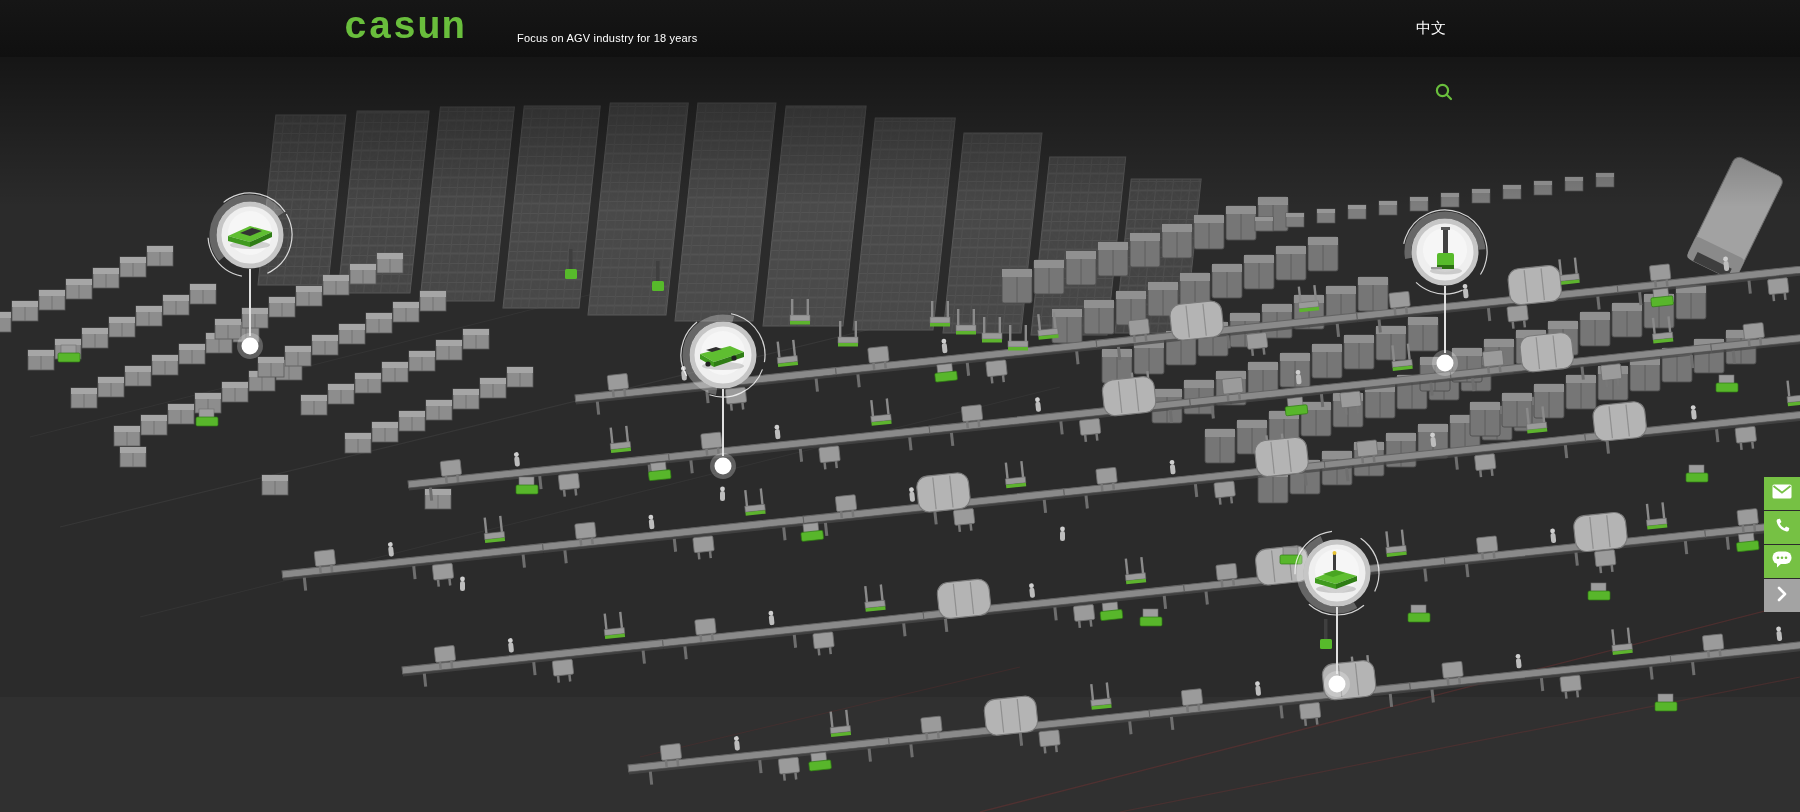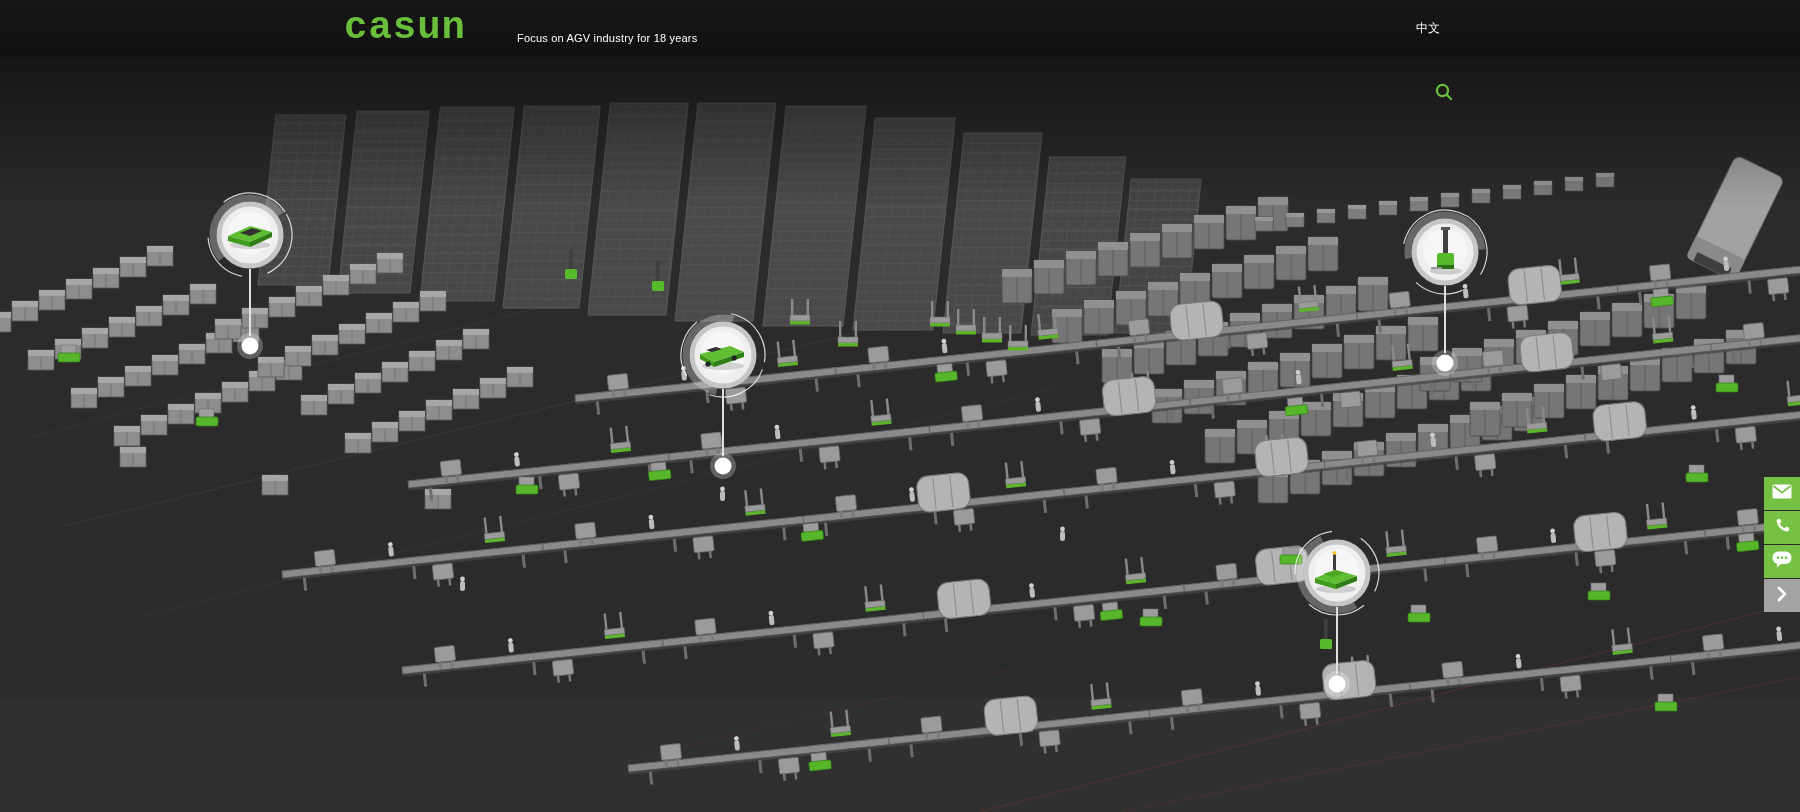--- a/index.html
+++ b/index.html
@@ -25,21 +25,21 @@
   .contact-group{position:absolute;top:0;height:57px;display:flex;align-items:center;gap:9px;cursor:pointer;}
   .contact-phone{left:1008px;}
   .contact-email{left:1210px;}
   .round-ic{
     width:23px;height:23px;border-radius:50%;background:#3f3f3f;
     display:flex;align-items:center;justify-content:center;flex:0 0 auto;
   }
   .contact-text{color:#f2f2f2;font-size:13px;letter-spacing:.3px;}
   .lang{
     position:absolute;left:1416px;top:0;height:57px;display:flex;align-items:center;
-    color:#ffffff;font-size:12px;cursor:pointer;
+    color:#ffffff;font-size:15px;cursor:pointer;
   }
   
   .hero{position:absolute;top:57px;left:0;width:1800px;height:755px;background:#2b2b2b;z-index:1;}
   .scene{position:absolute;top:0;left:0;}
   
   .mainnav{position:absolute;top:57px;left:0;width:1800px;height:50px;z-index:40;}
   .nav-items{position:absolute;left:322px;top:27px;display:flex;gap:29px;}
   .nav-items a{
     color:#ffffff;text-decoration:none;font-size:13.5px;font-weight:700;
     letter-spacing:.2px;line-height:20px;white-space:nowrap;cursor:pointer;

